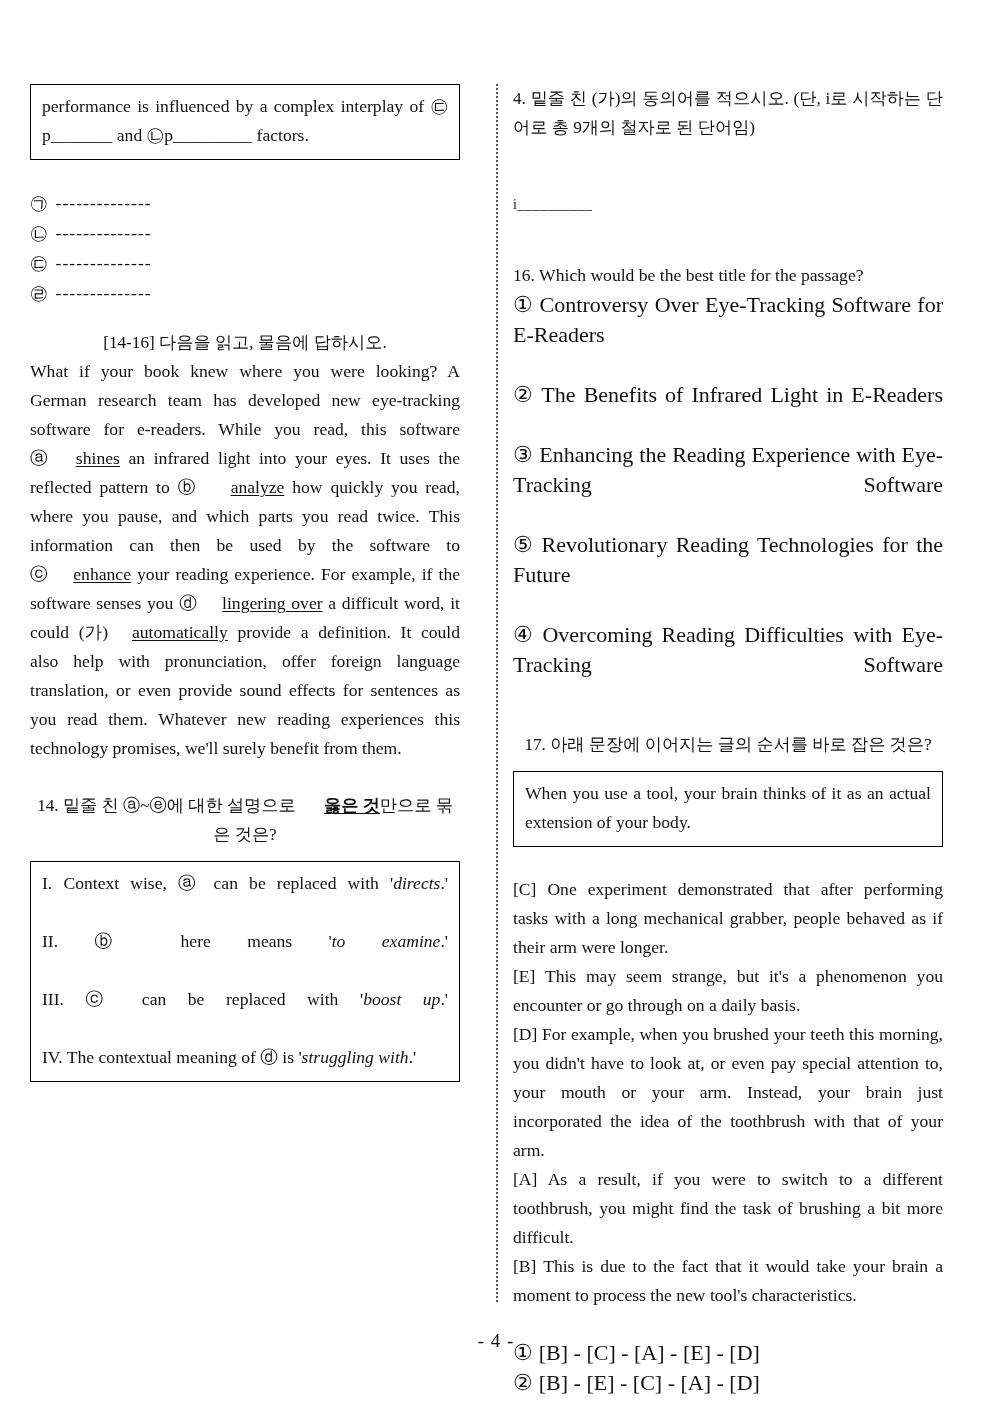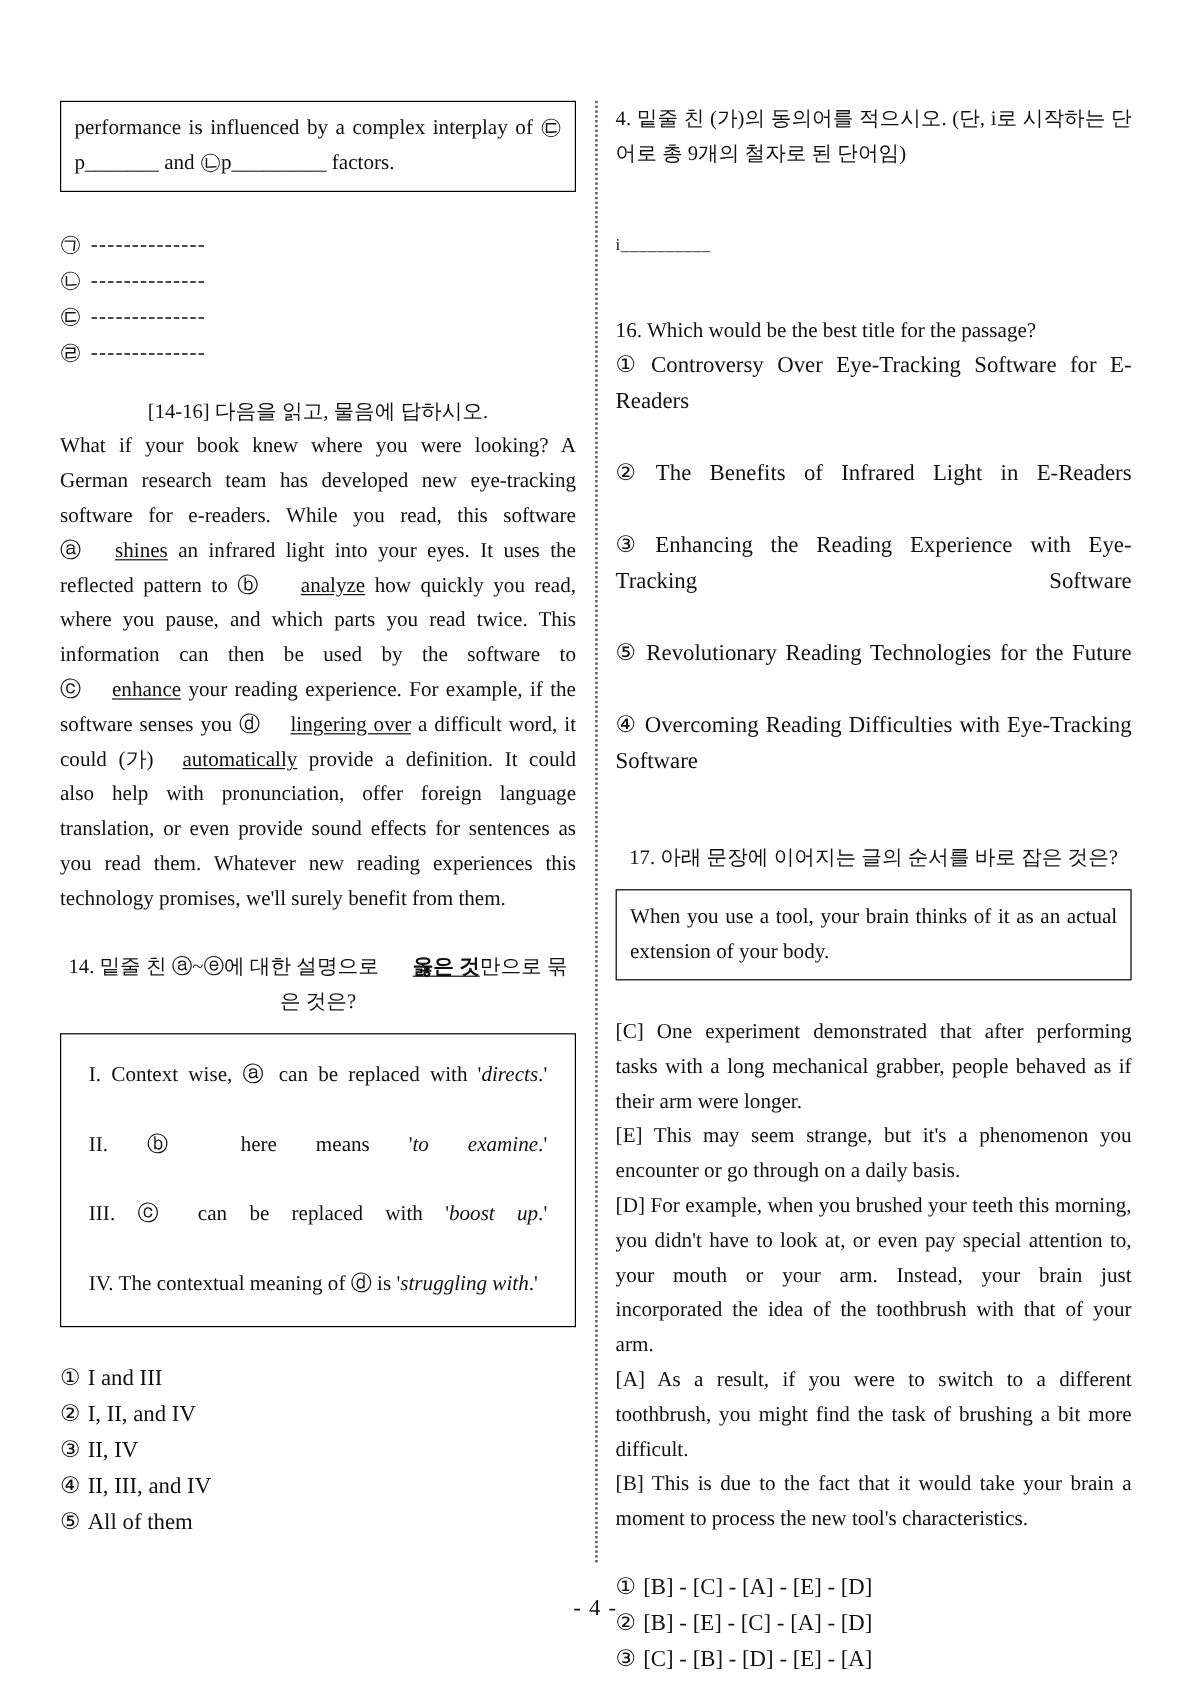--- a/index.html
+++ b/index.html
@@ -20,21 +20,21 @@
   #page {
     position: absolute;
     inset: 0;
   }
 
   .col {
     position: absolute;
     top: 84px;
     width: 430px;
   }
-  #col-left  { left: 50px; }
+  #col-left  { left: 30px; }
   #col-right { left: 513px; }
 
   
   #divider {
     position: absolute;
     left: 496px;
     top: 84px;
     width: 0;
     height: 1218px;
     border-left: 2px dotted #555;
@@ -89,41 +89,41 @@
     letter-spacing: 0.5px;
   }
 
   
   .choices {
     margin: 0;
     padding: 0;
     list-style: none;
   }
   .choices li {
-    font-size: 19px;
+    font-size: 22px;
     line-height: 30px;
     text-align: justify;
     text-justify: inter-word;
   }
   .choices li .cnum { margin-right: 6px; }
 
   
   .choices.just li {
     text-align: justify;
   }
   .choices.just li::after {
     content: "";
     display: inline-block;
     width: 100%;
   }
   .choices.mono-order li { text-align: left; }
 
   
   .romanlist {
-    margin: 12px;
+    margin: 0;
     padding: 0;
     list-style: none;
   }
   .romanlist li {
     font-size: 17.6px;
     line-height: 29px;
     text-align: justify;
     text-justify: inter-word;
   }
   .romanlist li::after {
@@ -200,27 +200,20 @@
       <ul class="romanlist">
         <li><span>I.</span> <span>Context wise, ⓐ can be replaced with '</span><em class="it">directs</em><span>.'</span></li>
         <li><span>II.</span> <span>ⓑ here means '</span><em class="it">to examine</em><span>.'</span></li>
         <li><span>III.</span> <span>ⓒ can be replaced with '</span><em class="it">boost up</em><span>.'</span></li>
         <li><span>IV.</span> <span>The contextual meaning of ⓓ is '</span><em class="it">struggling with</em><span>.'</span></li>
       </ul>
     </div>
 
     <div class="gap-l"></div>
 
-    <ul class="choices mono-order">
-      <li><span class="cnum">①</span><span>I and III</span></li>
-      <li><span class="cnum">②</span><span>I, II, and IV</span></li>
-      <li><span class="cnum">③</span><span>II, IV</span></li>
-      <li><span class="cnum">④</span><span>II, III, and IV</span></li>
-      <li><span class="cnum">⑤</span><span>All of them</span></li>
-    </ul>
 
   </div>
 
   <div class="col" id="col-right">
 
     <p class="kline just-block"><span>4.</span> <span>밑줄 친 (가)의 동의어를 적으시오. (단, i로 시작하는 단어로 총 9개의 철자로 된 단어임)</span></p>
 
     <div class="gap-xl"></div>
 
     <p class="answerblank">i__________</p>

